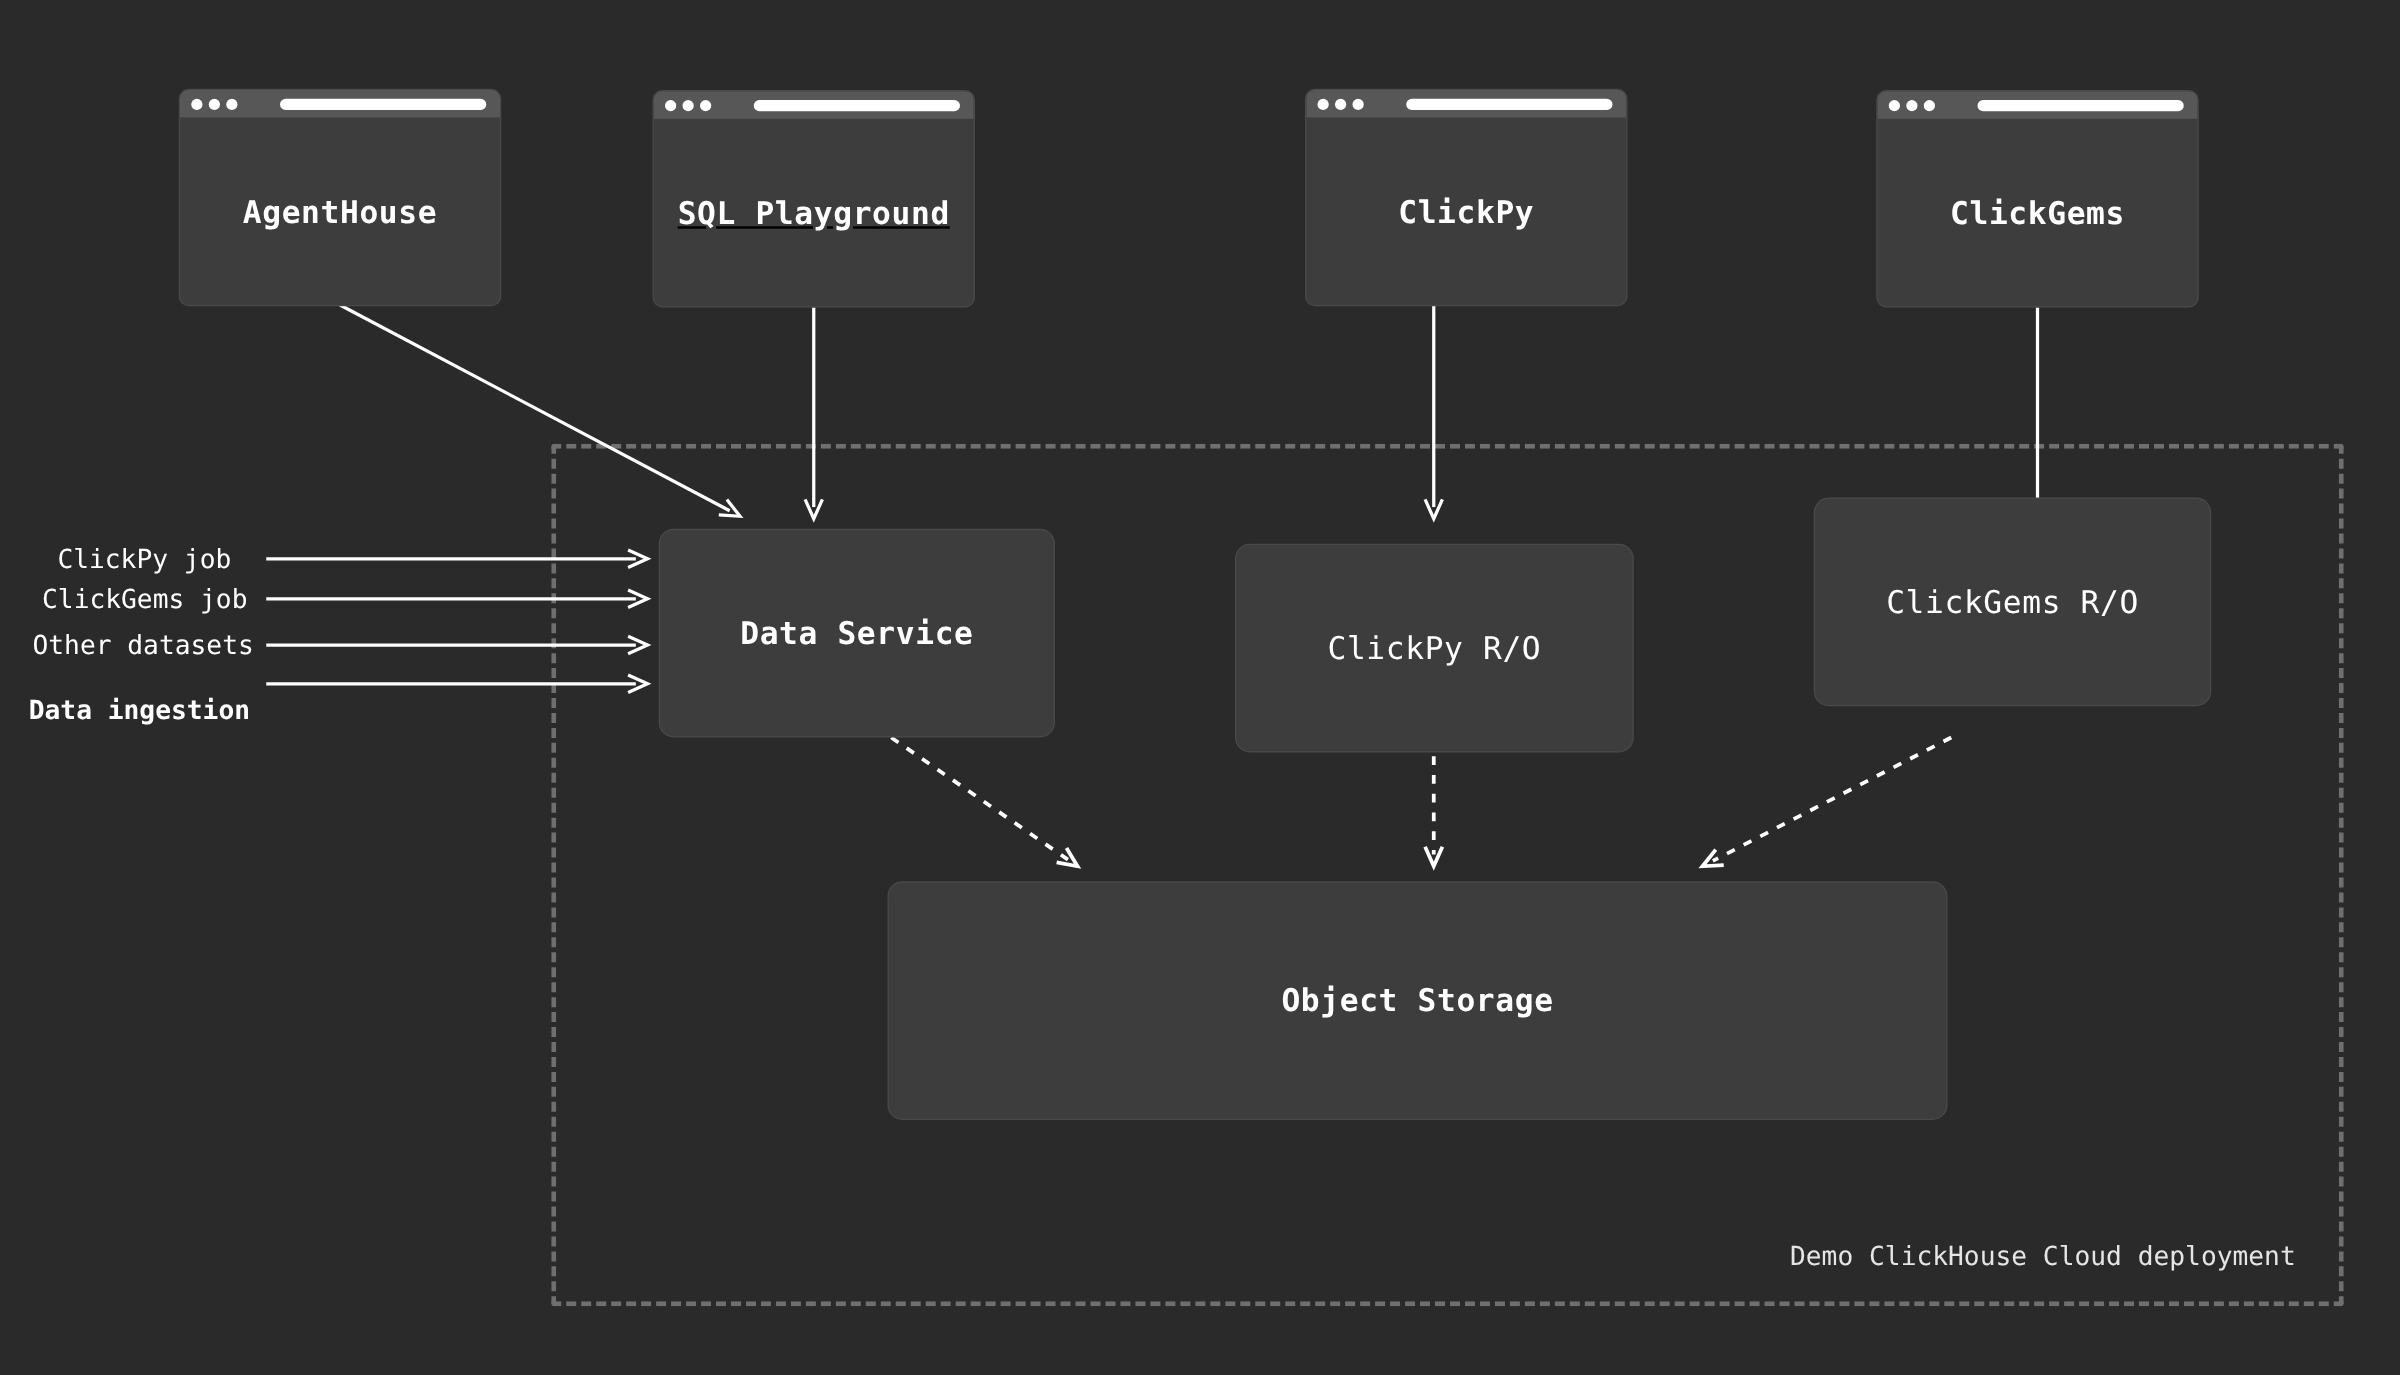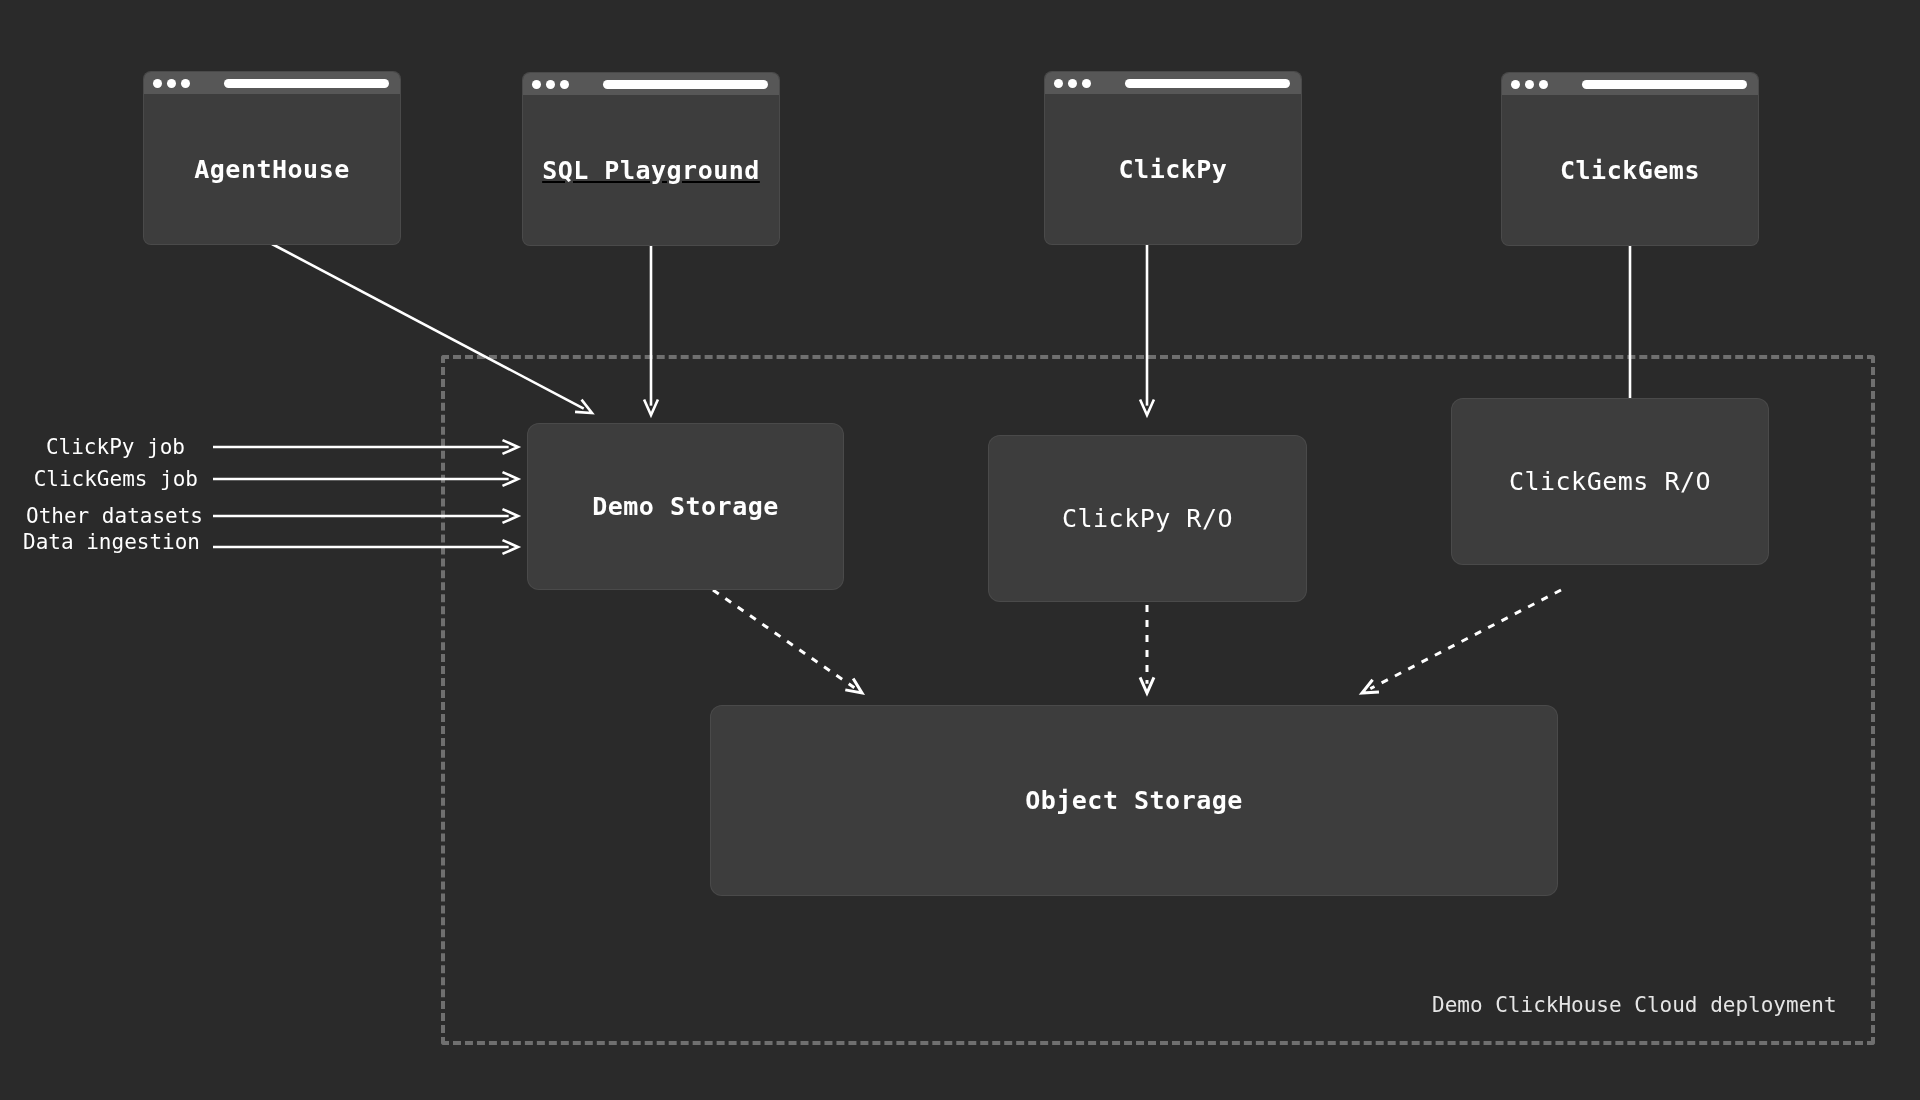--- a/index.html
+++ b/index.html
@@ -170,21 +170,21 @@
       <g>
         <line x1="1561" y1="590" x2="1370.3036603491582" y2="688.7021255479231" stroke="#ffffff" stroke-width="3" stroke-dasharray="7 8"></line>
         <polyline points="1372.599049445735,679.708643754422 1362,693 1378.9717884776335,692.0210230490605" fill="none" stroke="#ffffff" stroke-width="3" stroke-linecap="butt" stroke-linejoin="miter"></polyline>
       </g>
     </svg>
 
   <div id="input-labels">
       <div class="in-label" style="left: 0px; top: 447px; width: 185px;">ClickPy job</div>
       <div class="in-label" style="left: 0px; top: 479px; width: 198px;">ClickGems job</div>
       <div class="in-label" style="left: 0px; top: 516px; width: 203px; text-align: right;">Other datasets</div>
-      <div class="in-label" style="left: 0px; top: 542px; width: 200px;">Data ingestion</div>
+      <div class="in-label" style="left: 0px; top: 568px; width: 200px; font-weight: bold;">Data ingestion</div>
     </div>
 
   <div id="browsers">
       <div class="browser" style="left: 144px; top: 72px; width: 256px; height: 172px;">
         <div class="browser-bar">
           <div class="dots">
             <span class="dot"></span>
             <span class="dot"></span>
             <span class="dot"></span>
           </div>
@@ -230,21 +230,21 @@
           <div class="urlbar"></div>
         </div>
         <div class="browser-body">
           <span class="browser-title">ClickGems</span>
         </div>
       </div>
     </div>
 
   <div id="nodes">
       <div class="node" style="left: 528px; top: 424px; width: 315px; height: 165px;">
-        <span class="node-label">Demo Storage</span>
+        <span class="node-label">Data Service</span>
       </div>
       <div class="node" style="left: 989px; top: 424px; width: 317px; height: 165px; margin-top: 12px;">
         <span class="node-label regular">ClickPy R/O</span>
       </div>
       <div class="node" style="left: 1452px; top: 399px; width: 316px; height: 165px;">
         <span class="node-label regular">ClickGems R/O</span>
       </div>
       <div class="node" style="left: 711px; top: 706px; width: 846px; height: 189px;">
         <span class="node-label">Object Storage</span>
       </div>

